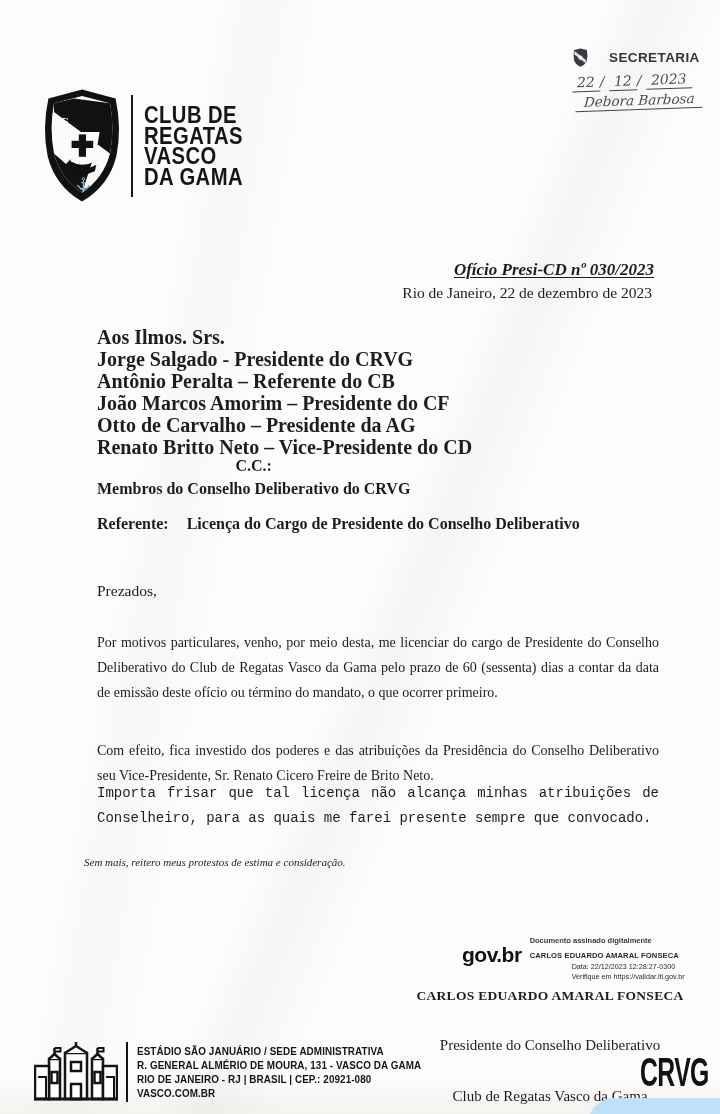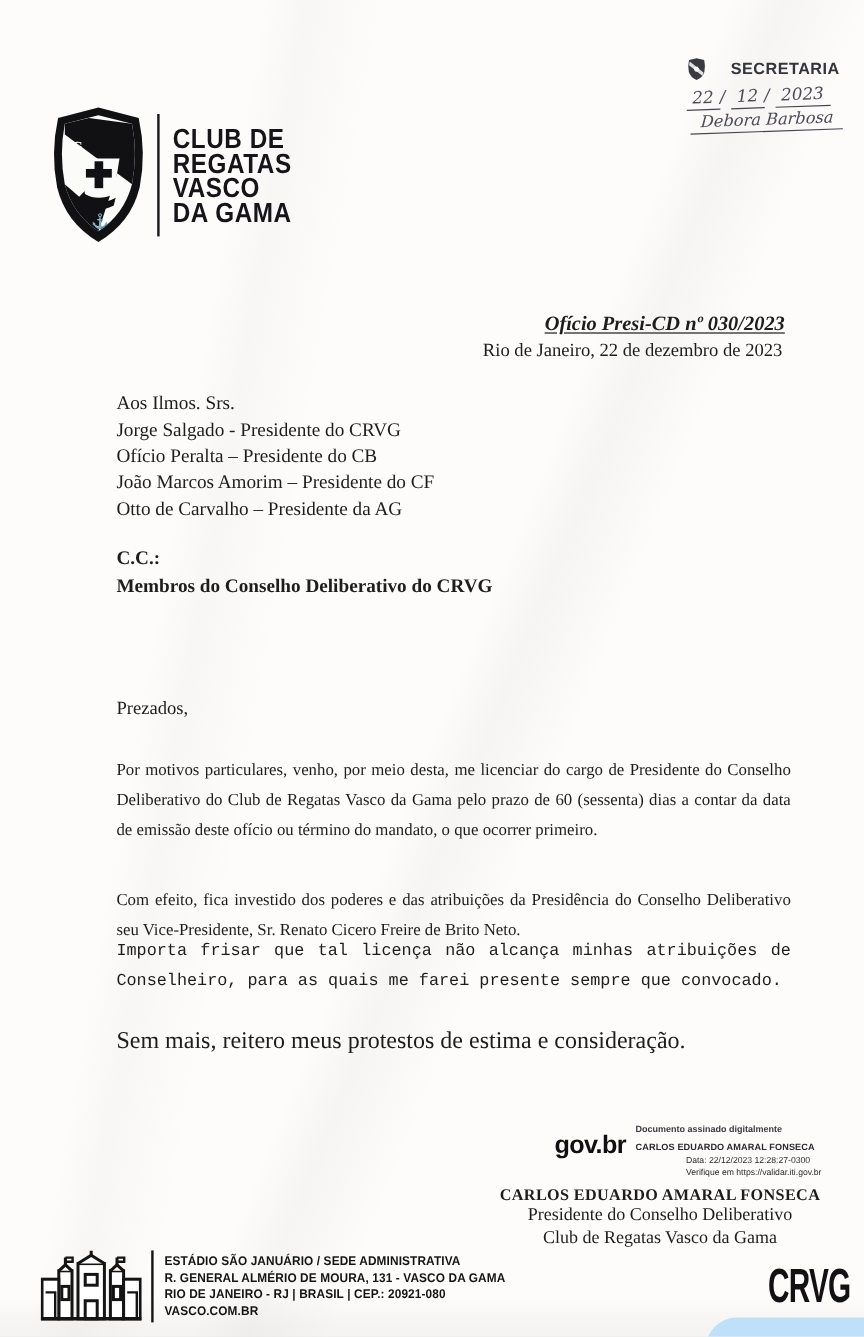--- a/index.html
+++ b/index.html
@@ -32,44 +32,44 @@
     line-height:20.5px; letter-spacing:.5px; color:#151419; transform:scaleX(.88); transform-origin:left center;
     white-space:nowrap; }
 
   
   .doc-title { position:absolute; top:260px; left:0; width:654px; text-align:right;
     font-size:17px; font-weight:bold; }
   .doc-title span { text-decoration:underline; text-underline-offset:2px;font-style:italic; }
   .doc-dateline { position:absolute; top:284px; left:0; width:652px; text-align:right; font-size:15.5px; }
 
   
-  .recipients { position:absolute; top:326px; left:97px; font-weight:normal; font-size:16px; line-height:22px; }
-  .cc-block { position:absolute; top:455px; left:97px; font-weight:bold; font-size:16px; line-height:22.5px; }
+  .recipients { position:absolute; top:326px; left:97px; font-weight:bold; font-size:20px; line-height:22px; }
+  .cc-block { position:absolute; top:455px; left:97px; font-weight:bold; font-size:16px; line-height:22.5px;text-align:center; }
   .subject { position:absolute; top:515px; left:97px; font-weight:bold; font-size:16px; }
   .subject .lbl { margin-right:18px; }
 
   
   .greeting { position:absolute; top:582px; left:97px; font-size:15.5px; }
   .para { position:absolute; left:97px; width:562px; font-size:14px; line-height:25px; text-align:justify;margin-top:16px; }
   .p1 { top:614px; } .p2 { top:722px; } .p3 { top:765px;font-family:Liberation Mono, monospace; }
-  .closing { position:absolute; top:856px; left:97px; font-size:20px; }
+  .closing { position:absolute; top:856px; left:84px; font-size:11px;font-style:italic; }
 
   
   .govbr-block { position:absolute; top:915px; left:450px; display:flex; align-items:center; gap:8px; }
   .govbr-logo { font-family:"Liberation Sans",sans-serif; font-weight:800; font-size:21px;
     letter-spacing:-0.5px; color:#101013; padding-top:14px;margin-left:12px; }
   .digsig { font-family:"Liberation Sans",sans-serif; color:#2a2a2e; width:160px; }
   .digsig .t { font-size:7.5px; font-weight:bold; color:#3a3a40; margin-bottom:6px;margin-top:21px; }
   .digsig .n { font-size:7.6px; font-weight:800; letter-spacing:.1px; }
   .digsig .d, .digsig .v { font-size:7.2px; margin-top:1.5px;padding-left:42px; }
 
   
   .signer { position:absolute; top:988px; left:400px; width:300px; text-align:center; }
   .signer .name { font-size:13.5px; font-weight:bold; letter-spacing:.3px; }
-  .signer .role, .signer .org { font-size:15px; line-height:19px; }
+  .signer .role, .signer .org { font-size:15px; line-height:19px;margin-top:32px; }
 
   
   .footer { position:absolute; top:1042px; left:34px; display:flex; align-items:center; }
   .footer-divider { width:2px; height:60px; background:#141414; margin:0 9px 0 8px; }
   .footer-text { font-family:"Liberation Sans",sans-serif; font-weight:bold; font-size:10.5px;
     line-height:14px; letter-spacing:.1px; color:#141414; transform:scaleX(.94); transform-origin:left center;
     white-space:nowrap; }
   .crvg { position:absolute; top:1050px; left:640px; font-family:"Liberation Sans",sans-serif;
     font-weight:800; font-size:40px; color:#121214; transform:scaleX(.62); transform-origin:left center;
     letter-spacing:-1px; }
@@ -130,30 +130,34 @@
   </div>
 
   <div class="doc-title">
     <span>Ofício Presi-CD nº 030/2023</span>
   </div>
   <div class="doc-dateline">Rio de Janeiro, 22 de dezembro de 2023</div>
 
   <div class="recipients">
     <div>Aos Ilmos. Srs.</div>
     <div>Jorge Salgado - Presidente do CRVG</div>
-    <div>Ofício Peralta – Presidente do CB</div>
+    <div>Antônio Peralta – Referente do CB</div>
     <div>João Marcos Amorim – Presidente do CF</div>
     <div>Otto de Carvalho – Presidente da AG</div>
+    <div>Renato Britto Neto – Vice-Presidente do CD</div>
   </div>
 
   <div class="cc-block">
     <div>C.C.:</div>
     <div>Membros do Conselho Deliberativo do CRVG</div>
   </div>
 
+  <div class="subject">
+    <span class="lbl">Referente:</span><span>Licença do Cargo de Presidente do Conselho Deliberativo</span>
+  </div>
 
   <div class="greeting">Prezados,</div>
   <div class="para p1">Por motivos particulares, venho, por meio desta, me licenciar do cargo de Presidente do Conselho Deliberativo do Club de Regatas Vasco da Gama pelo prazo de 60 (sessenta) dias a contar da data de emissão deste ofício ou término do mandato, o que ocorrer primeiro.</div>
   <div class="para p2">Com efeito, fica investido dos poderes e das atribuições da Presidência do Conselho Deliberativo seu Vice-Presidente, Sr. Renato Cicero Freire de Brito Neto.</div>
   <div class="para p3">Importa frisar que tal licença não alcança minhas atribuições de Conselheiro, para as quais me farei presente sempre que convocado.</div>
   <div class="closing">Sem mais, reitero meus protestos de estima e consideração.</div>
 
   <div class="govbr-block">
     <div class="govbr-logo">gov.br</div>
     <div class="digsig">

